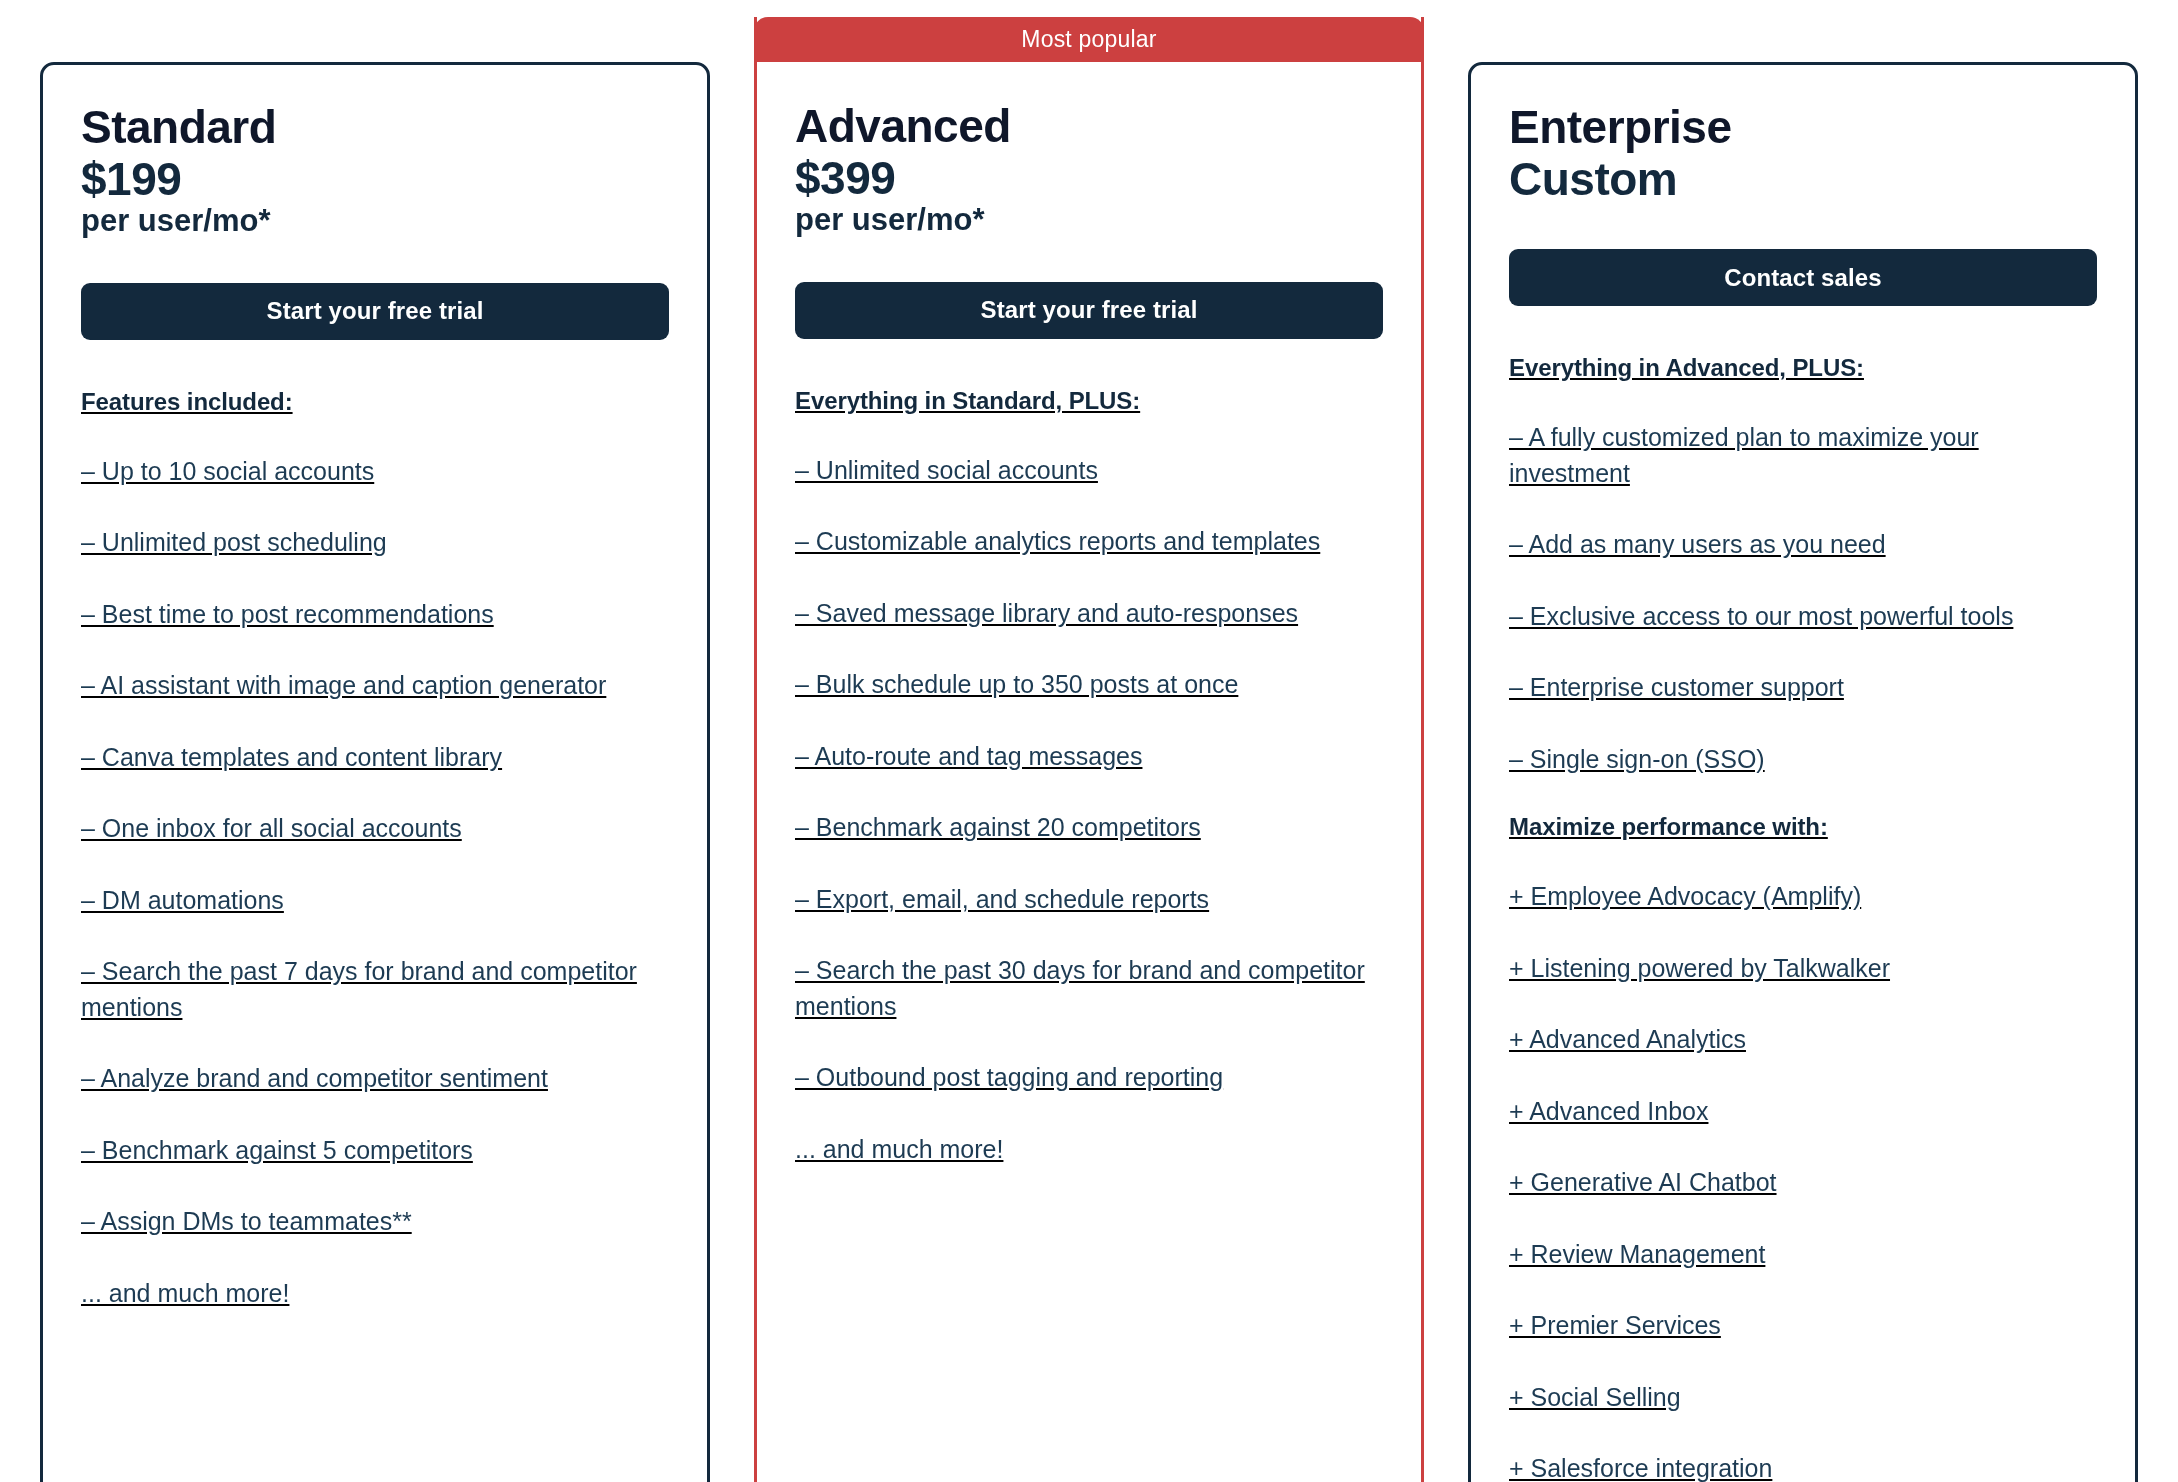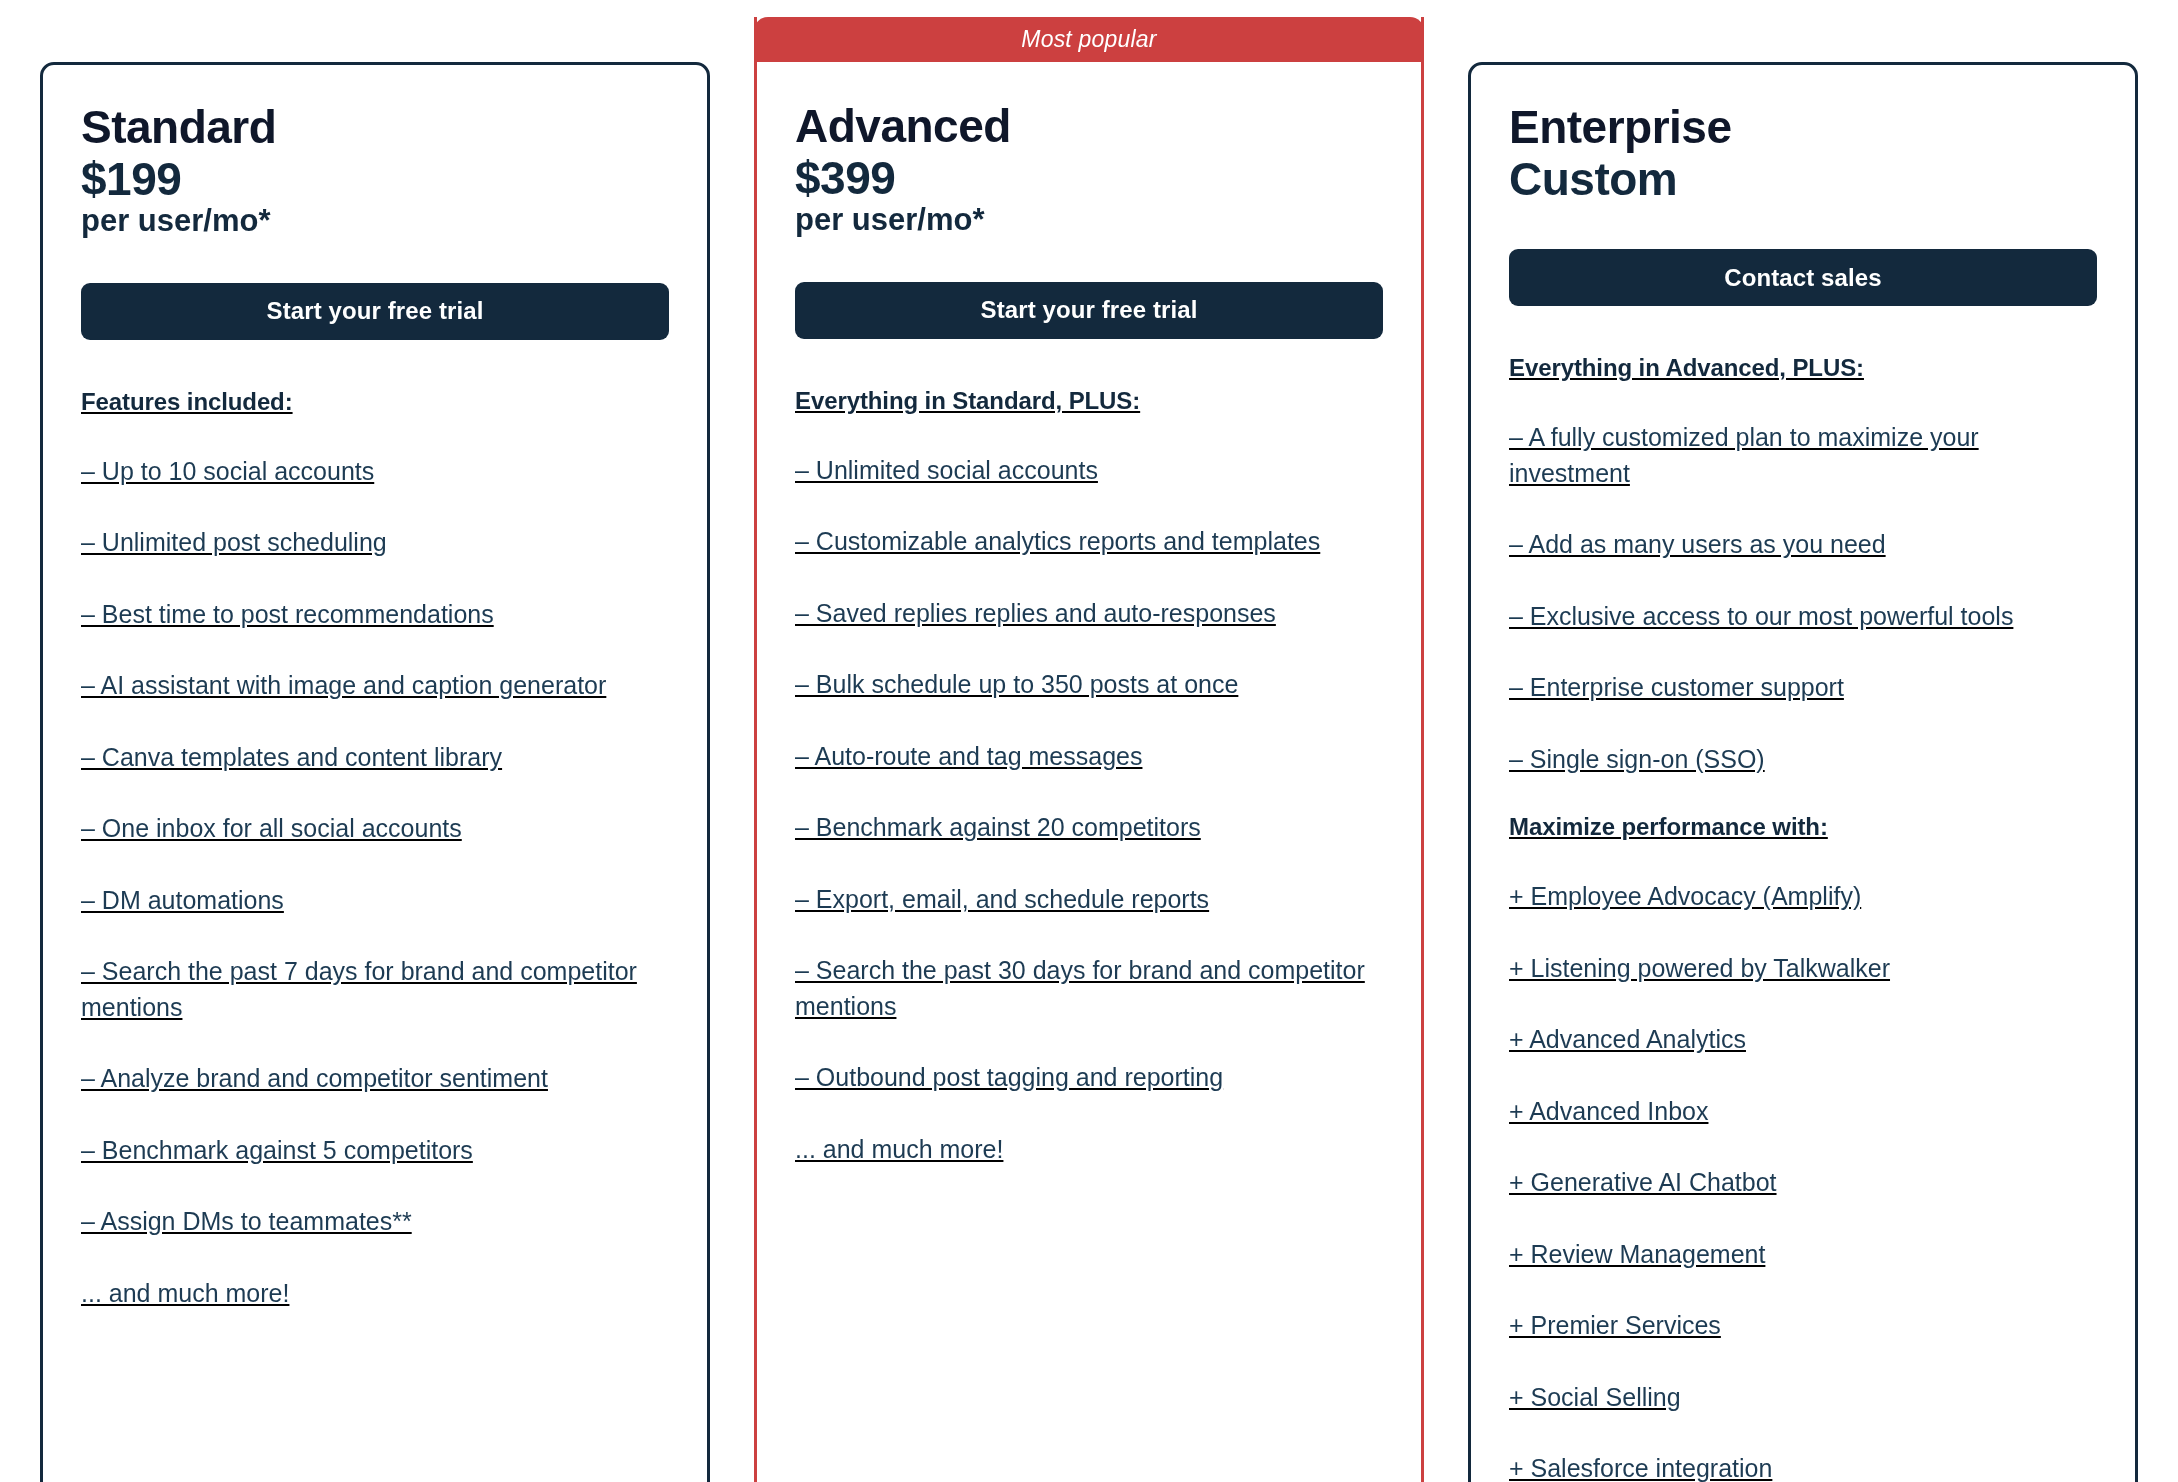--- a/index.html
+++ b/index.html
@@ -46,21 +46,20 @@
 
   
   .ribbon {
     height: 45px;
     background: #cc4040;
     border-radius: 14px 14px 0 0;
     display: flex;
     align-items: center;
     justify-content: center;
     margin: -0px -3px 0 -3px;
-    font-style: italic;
   }
   .ribbon-label {
     color: #ffffff;
     font-size: 23px;
     font-weight: 400;
     letter-spacing: .2px;
   }
 
   .card-body { padding: 38px 38px 0 38px; }
   .plan-card.advanced .card-body { padding-top: 40px; }
@@ -168,21 +167,21 @@
         <div class="plan-name">Advanced</div>
         <div class="price-line">
           <span class="price-amount">$399</span>
           <span class="price-unit">per user/mo*</span>
         </div>
         <button class="cta-button">Start your free trial</button>
         <div class="features">
           <div class="features-heading">Everything in Standard, PLUS:</div>
           <div class="feature-item">– Unlimited social accounts</div>
           <div class="feature-item">– Customizable analytics reports and templates</div>
-          <div class="feature-item">– Saved replies replies and auto-responses</div>
+          <div class="feature-item">– Saved message library and auto-responses</div>
           <div class="feature-item">– Bulk schedule up to 350 posts at once</div>
           <div class="feature-item">– Auto-route and tag messages</div>
           <div class="feature-item">– Benchmark against 20 competitors</div>
           <div class="feature-item">– Export, email, and schedule reports</div>
           <div class="feature-item">– Search the past 30 days for brand and competitor mentions</div>
           <div class="feature-item">– Outbound post tagging and reporting</div>
           <div class="feature-item more">... and much more!</div>
         </div>
       </div>
     </div>

